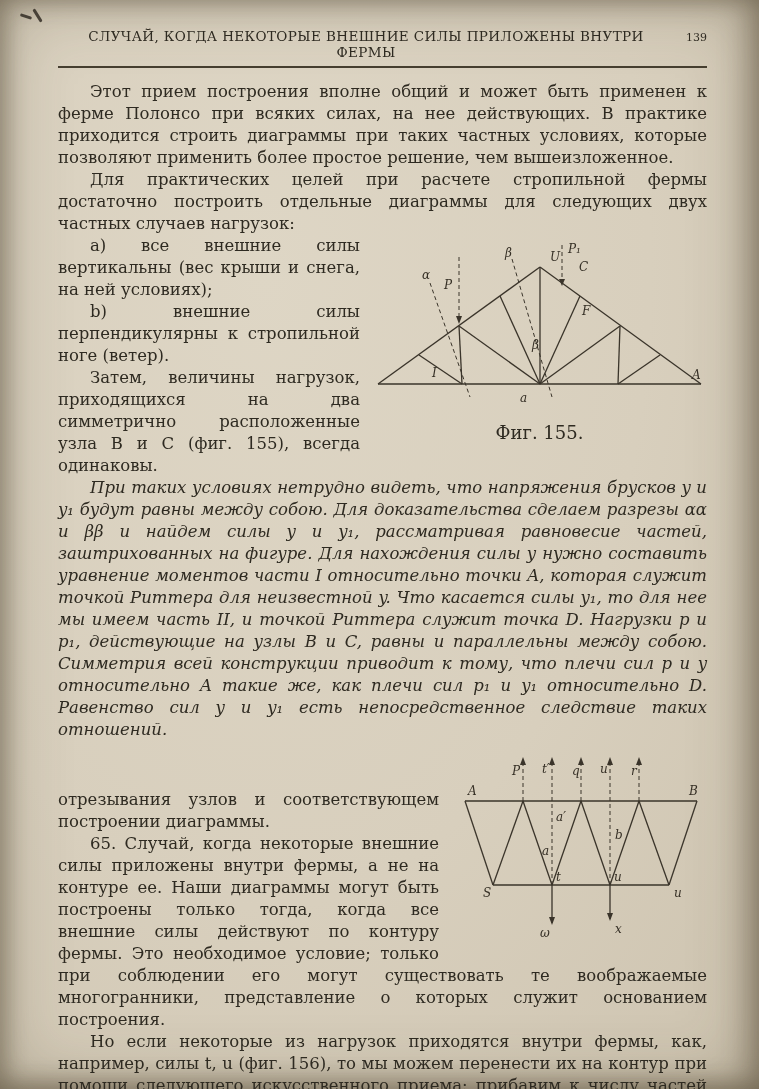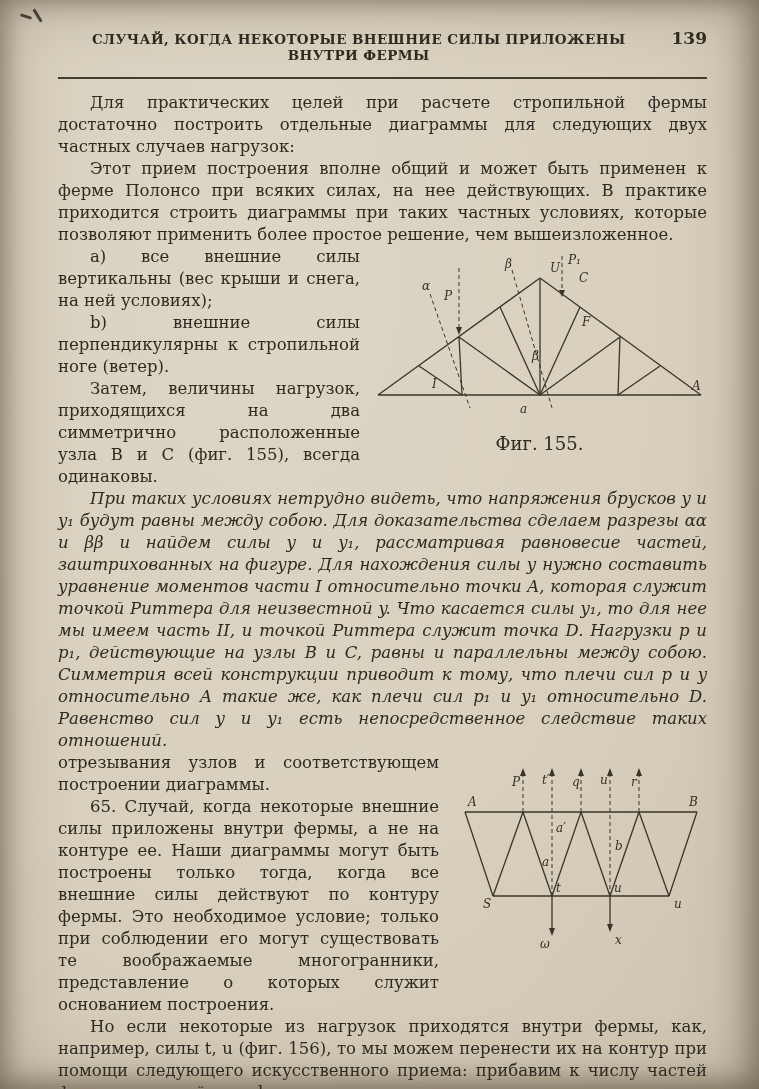--- a/index.html
+++ b/index.html
@@ -12,26 +12,26 @@
                 inset 10px 0 20px rgba(60,48,28,.20),
                 inset 0 -10px 22px rgba(60,48,28,.18);
     font-family:"DejaVu Serif","Liberation Serif",serif;
     color:#2e2a21;
   }
   .ink-mark { position:absolute; background:#332d24; border-radius:2px; opacity:.85; }
   .ink-mark.m1 { left:36px; top:8px;  width:3px;  height:15px; transform:rotate(-32deg); }
   .ink-mark.m2 { left:20px; top:15px; width:12px; height:3px;  transform:rotate(18deg); }
   .inner { position:absolute; left:58px; top:28px; width:649px; }
   .header { display:flex; align-items:baseline; border-bottom:2px solid #453e2f;
-            padding-bottom:14px; font-weight:bold; }
+            padding-bottom:6px; font-weight:normal; }
   .header-title { flex:1; text-align:center; font-size:13.5px; letter-spacing:.4px; }
-  .page-number { font-size:17px; margin-left:12px; }
+  .page-number { font-size:11px; margin-left:12px; }
   .bodytext { margin-top:13px; font-size:16.5px; line-height:22px; text-align:justify; }
   p.para { text-indent:32px; }
-  p.cont { text-indent:0; }
+  p.cont { text-indent:0;margin-top:48px; }
   .bold-lead { font-weight:normal; }
   .clearr { clear:right;font-style:italic; }
   .figwrap { float:right; text-align:center; }
   .figwrap-155 { width:335px; margin:4px 0 4px 12px; }
   .figwrap-156 { width:252px; margin:2px 0 6px 16px; }
   .fig-caption { font-size:18px; margin-top:3px; text-indent:0; text-align:center; }
   svg { display:block; }
   svg text { font-size:12px; font-style:italic; fill:#352f25;
              font-family:"DejaVu Serif","Liberation Serif",serif; }
   .truss line { stroke:#3a342a; stroke-width:1.3; }
@@ -47,22 +47,22 @@
 
   <div class="inner">
 
     <div class="header">
       <span class="header-title">СЛУЧАЙ, КОГДА НЕКОТОРЫЕ ВНЕШНИЕ СИЛЫ ПРИЛОЖЕНЫ ВНУТРИ ФЕРМЫ</span>
       <span class="page-number">139</span>
     </div>
 
     <div class="bodytext">
 
+      <p class="para">Этот прием построения вполне общий и может быть применен к ферме Полонсо при всяких силах, на нее действующих. В практике приходится строить диаграммы при таких частных условиях, которые позволяют применить более простое решение, чем вышеизложенное.</p>
       <p class="para">Для практических целей при расчете стропильной фермы достаточно построить отдельные диаграммы для следующих двух частных случаев нагрузок:</p>
-      <p class="para">Этот прием построения вполне общий и может быть применен к ферме Полонсо при всяких силах, на нее действующих. В практике приходится строить диаграммы при таких частных условиях, которые позволяют применить более простое решение, чем вышеизложенное.</p>
 
       <div class="figwrap figwrap-155">
         <svg viewBox="0 0 335 180" width="335" height="180">
           <g class="truss">
             <line x1="6" y1="145" x2="329" y2="145"></line>
             <line x1="6" y1="145" x2="168" y2="28"></line>
             <line x1="168" y1="28" x2="329" y2="145"></line>
             <line x1="47" y1="116" x2="90" y2="145"></line>
             <line x1="87" y1="87" x2="90" y2="145"></line>
             <line x1="87" y1="87" x2="168" y2="145"></line>

